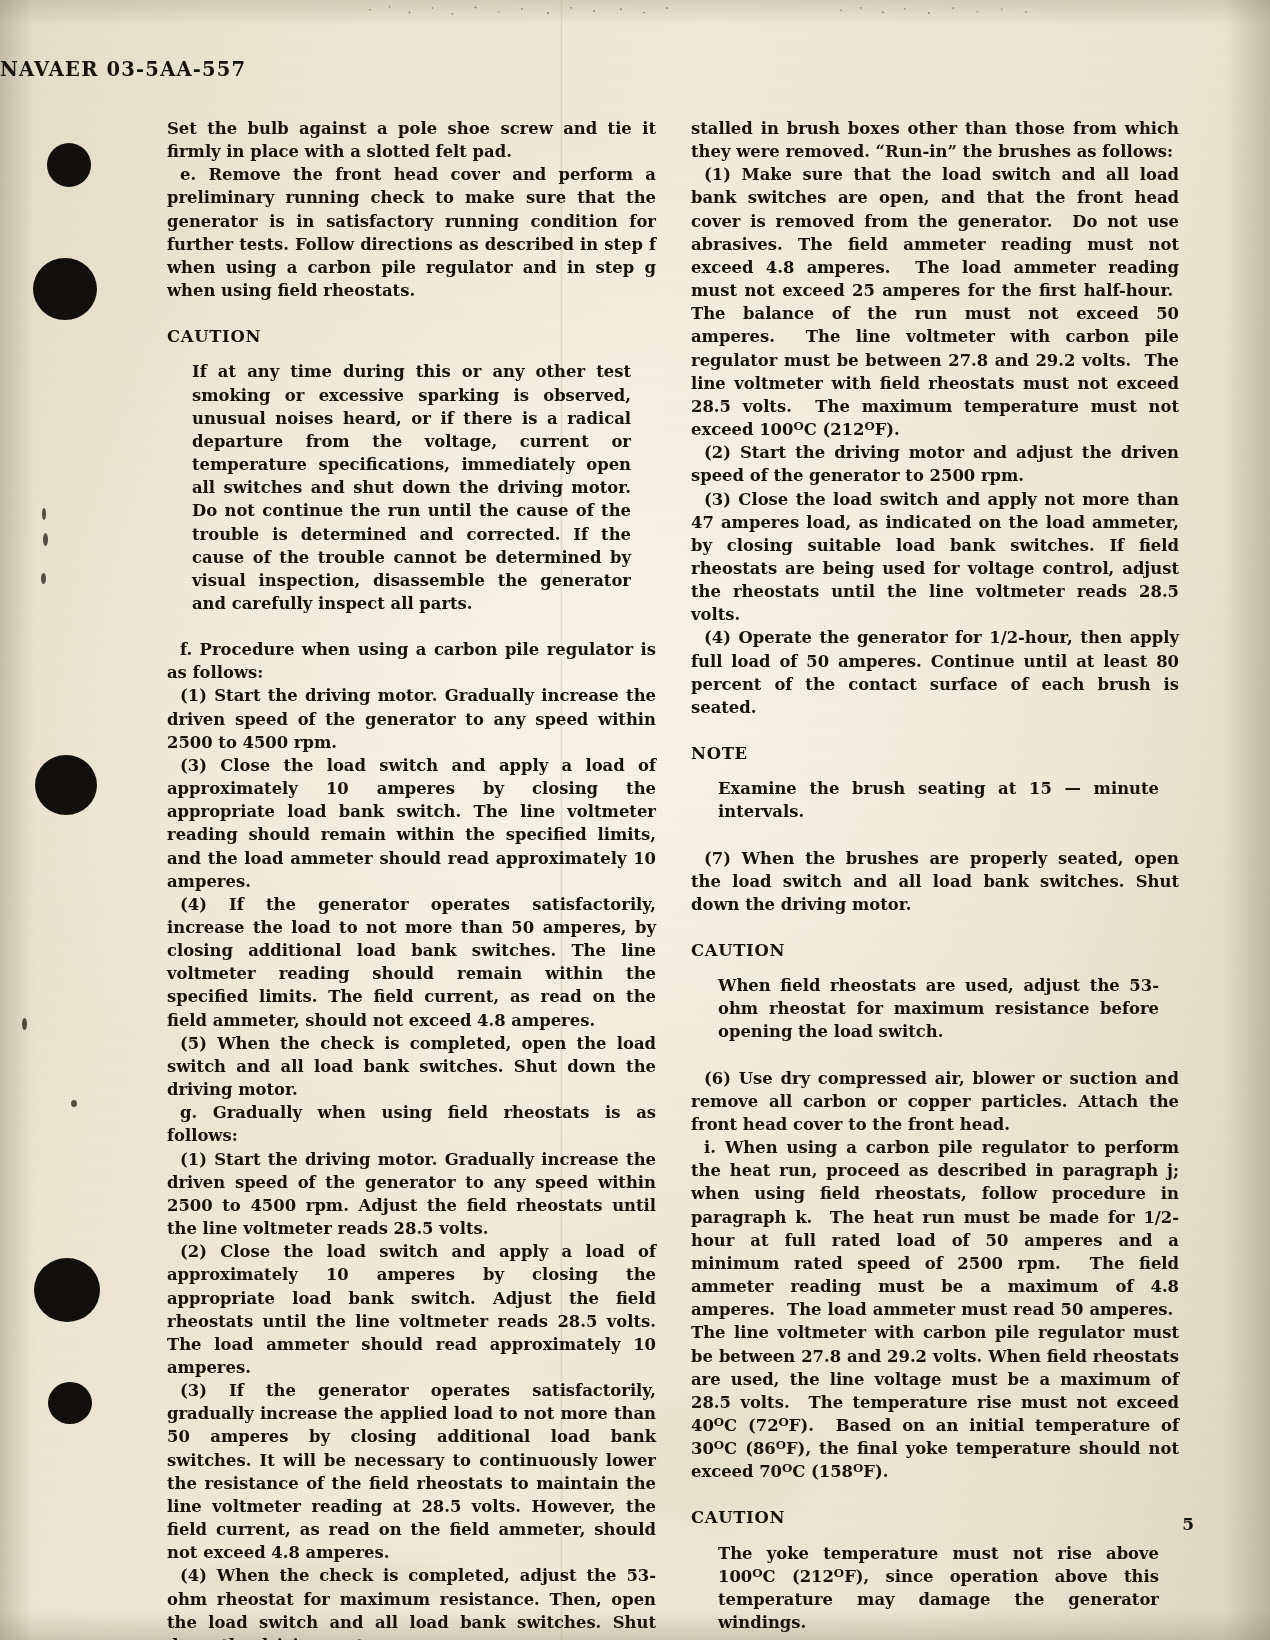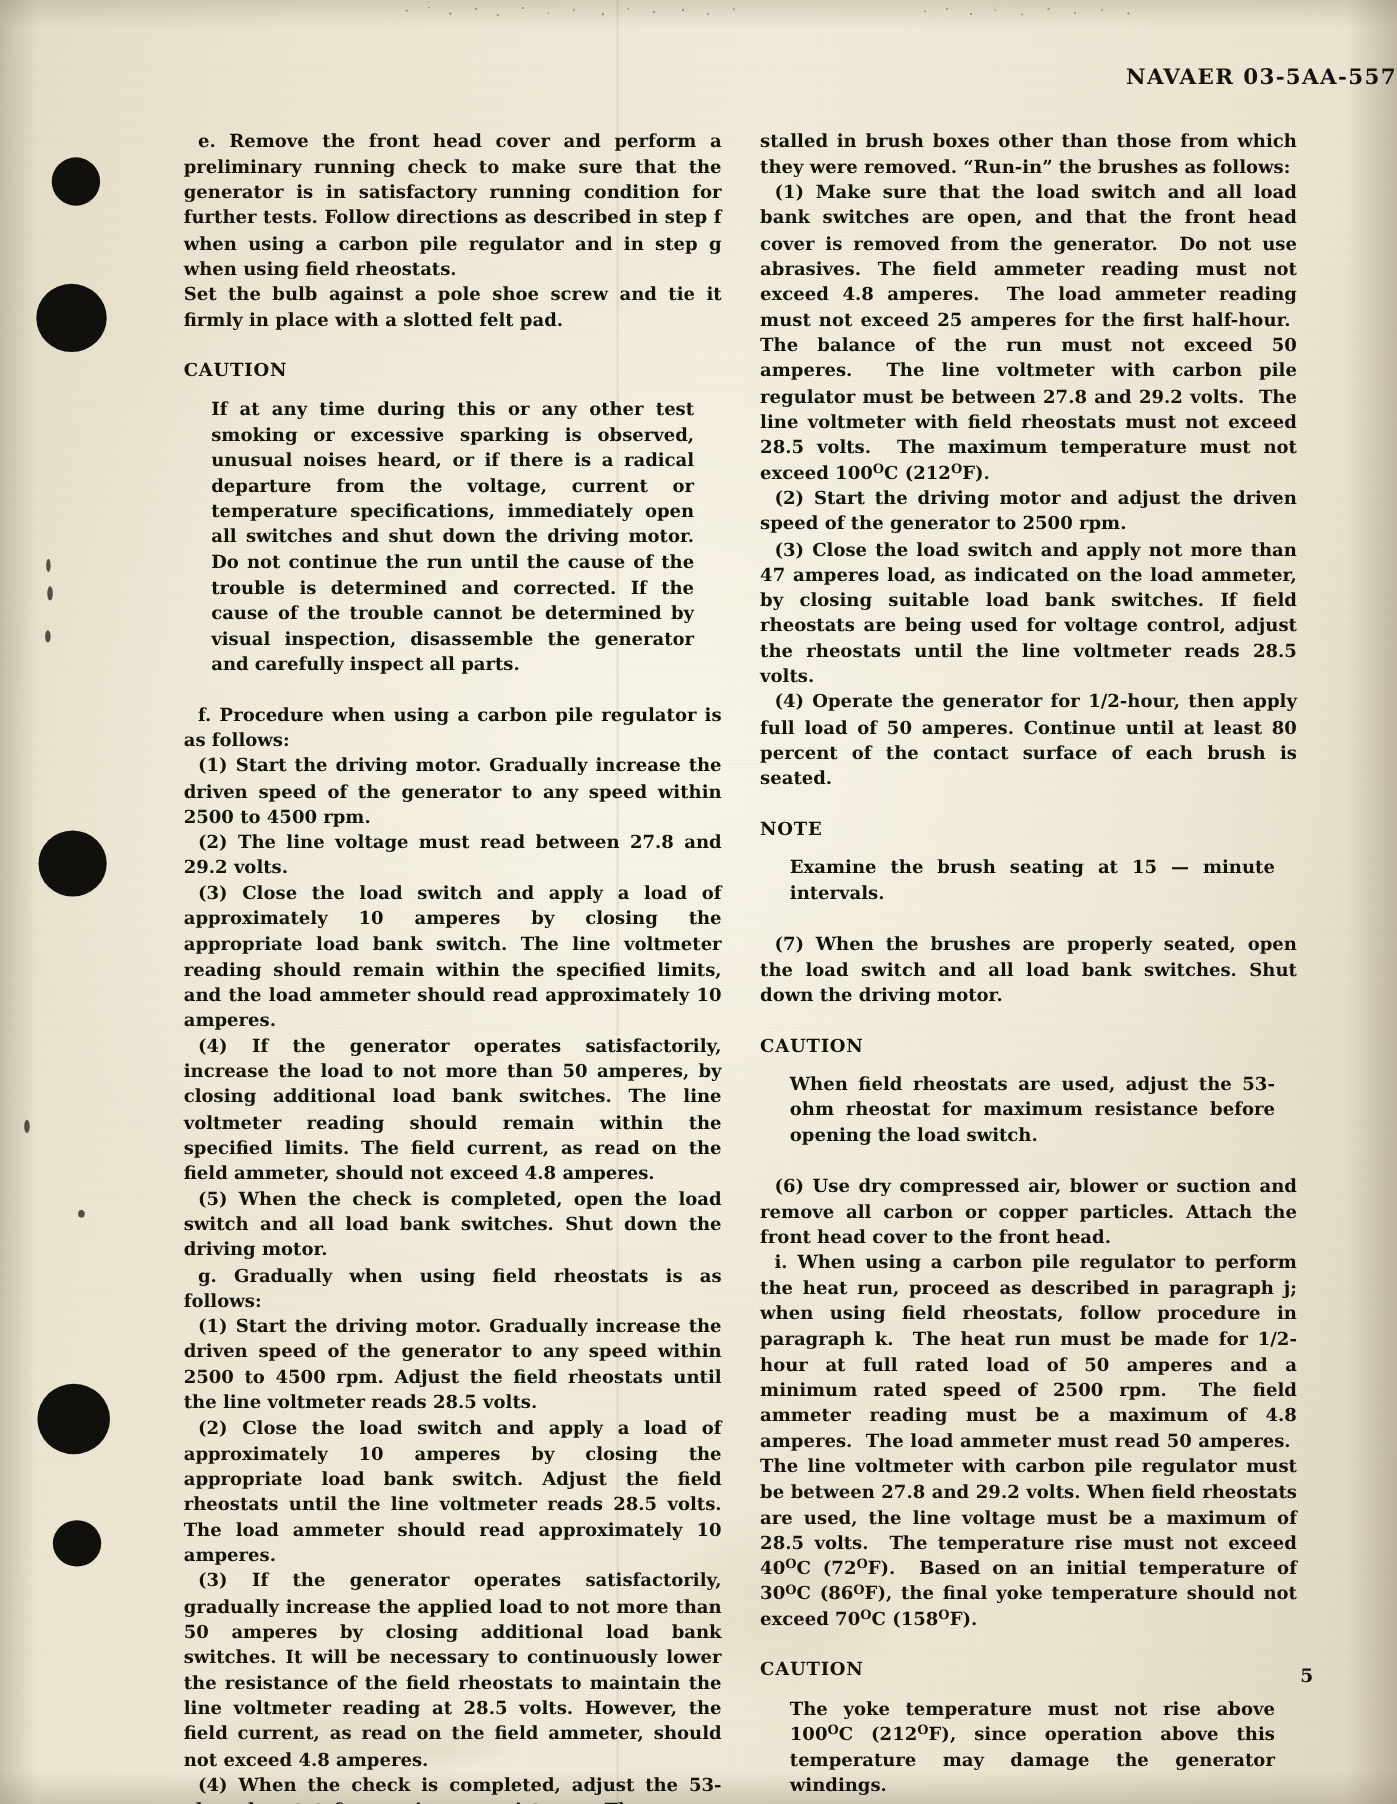--- a/index.html
+++ b/index.html
@@ -104,21 +104,21 @@
     border-radius: 50%;
     opacity: 0.85;
   }
 
   
   .doc-header {
     position: absolute;
     top: 58px;
     left: 0;
     width: 1270px;
-    text-align: right;
+    text-align: left;
     font-family: "DejaVu Serif", "Liberation Serif", serif;
     font-weight: bold;
     font-size: 19.5px;
     letter-spacing: 1.2px;
     color: #15130e;
   }
 
   
   .columns {
     position: absolute;
@@ -227,38 +227,37 @@
 
   <div class="blotch" style="left:200px; top:1560px; width:260px; height:46px; background:rgba(150,138,106,0.10); filter:blur(9px);"></div>
   <div class="blotch" style="left:620px; top:1400px; width:180px; height:120px; background:rgba(150,138,106,0.07); filter:blur(14px);"></div>
 
   <div class="doc-header">NAVAER 03-5AA-557</div>
 
   <div class="columns">
 
     <div class="col left">
 
+      <p class="para lead">Set the bulb against a pole shoe screw and tie it firmly in place with a slotted felt pad.</p>
+
       <p class="para ind">e. Remove the front head cover and perform a preliminary running check to make sure that the generator is in satisfactory running condition for further tests. Follow directions as described in step f when using a carbon pile regulator and in step g when using field rheostats.</p>
 
-      <p class="para lead">Set the bulb against a pole shoe screw and tie it firmly in place with a slotted felt pad.</p>
-
       <div class="spacer-sm"></div>
 
       <p class="heading">CAUTION</p>
 
       <div class="spacer-xs"></div>
 
       <p class="boxed">If at any time during this or any other test smoking or excessive sparking is observed, unusual noises heard, or if there is a radical departure from the voltage, current or temperature specifications, immediately open all switches and shut down the driving motor. Do not continue the run until the cause of the trouble is determined and corrected. If the cause of the trouble cannot be determined by visual inspection, disassemble the generator and carefully inspect all parts.</p>
 
       <div class="spacer-sm"></div>
 
       <p class="para ind">f. Procedure when using a carbon pile regulator is as follows:</p>
 
       <p class="para ind">(1) Start the driving motor. Gradually increase the driven speed of the generator to any speed within 2500 to 4500 rpm.</p>
-      <p class="para ind">(2) The line voltage must read between 27.8 and 29.2 volts.</p>
       <p class="para ind">(3) Close the load switch and apply a load of approximately 10 amperes by closing the appropriate load bank switch. The line voltmeter reading should remain within the specified limits, and the load ammeter should read approximately 10 amperes.</p>
       <p class="para ind">(4) If the generator operates satisfactorily, increase the load to not more than 50 amperes, by closing additional load bank switches. The line voltmeter reading should remain within the specified limits. The field current, as read on the field ammeter, should not exceed 4.8 amperes.</p>
       <p class="para ind">(5) When the check is completed, open the load switch and all load bank switches. Shut down the driving motor.</p>
 
       <p class="para ind">g. Gradually when using field rheostats is as follows:</p>
 
       <p class="para ind">(1) Start the driving motor. Gradually increase the driven speed of the generator to any speed within 2500 to 4500 rpm. Adjust the field rheostats until the line voltmeter reads 28.5 volts.</p>
       <p class="para ind">(2) Close the load switch and apply a load of approximately 10 amperes by closing the appropriate load bank switch. Adjust the field rheostats until the line voltmeter reads 28.5 volts. The load ammeter should read approximately 10 amperes.</p>
       <p class="para ind">(3) If the generator operates satisfactorily, gradually increase the applied load to not more than 50 amperes by closing additional load bank switches. It will be necessary to continuously lower the resistance of the field rheostats to maintain the line voltmeter reading at 28.5 volts. However, the field current, as read on the field ammeter, should not exceed 4.8 amperes.</p>
       <p class="para ind">(4) When the check is completed, adjust the 53-ohm rheostat for maximum resistance. Then, open the load switch and all load bank switches. Shut down the driving motor.</p>

